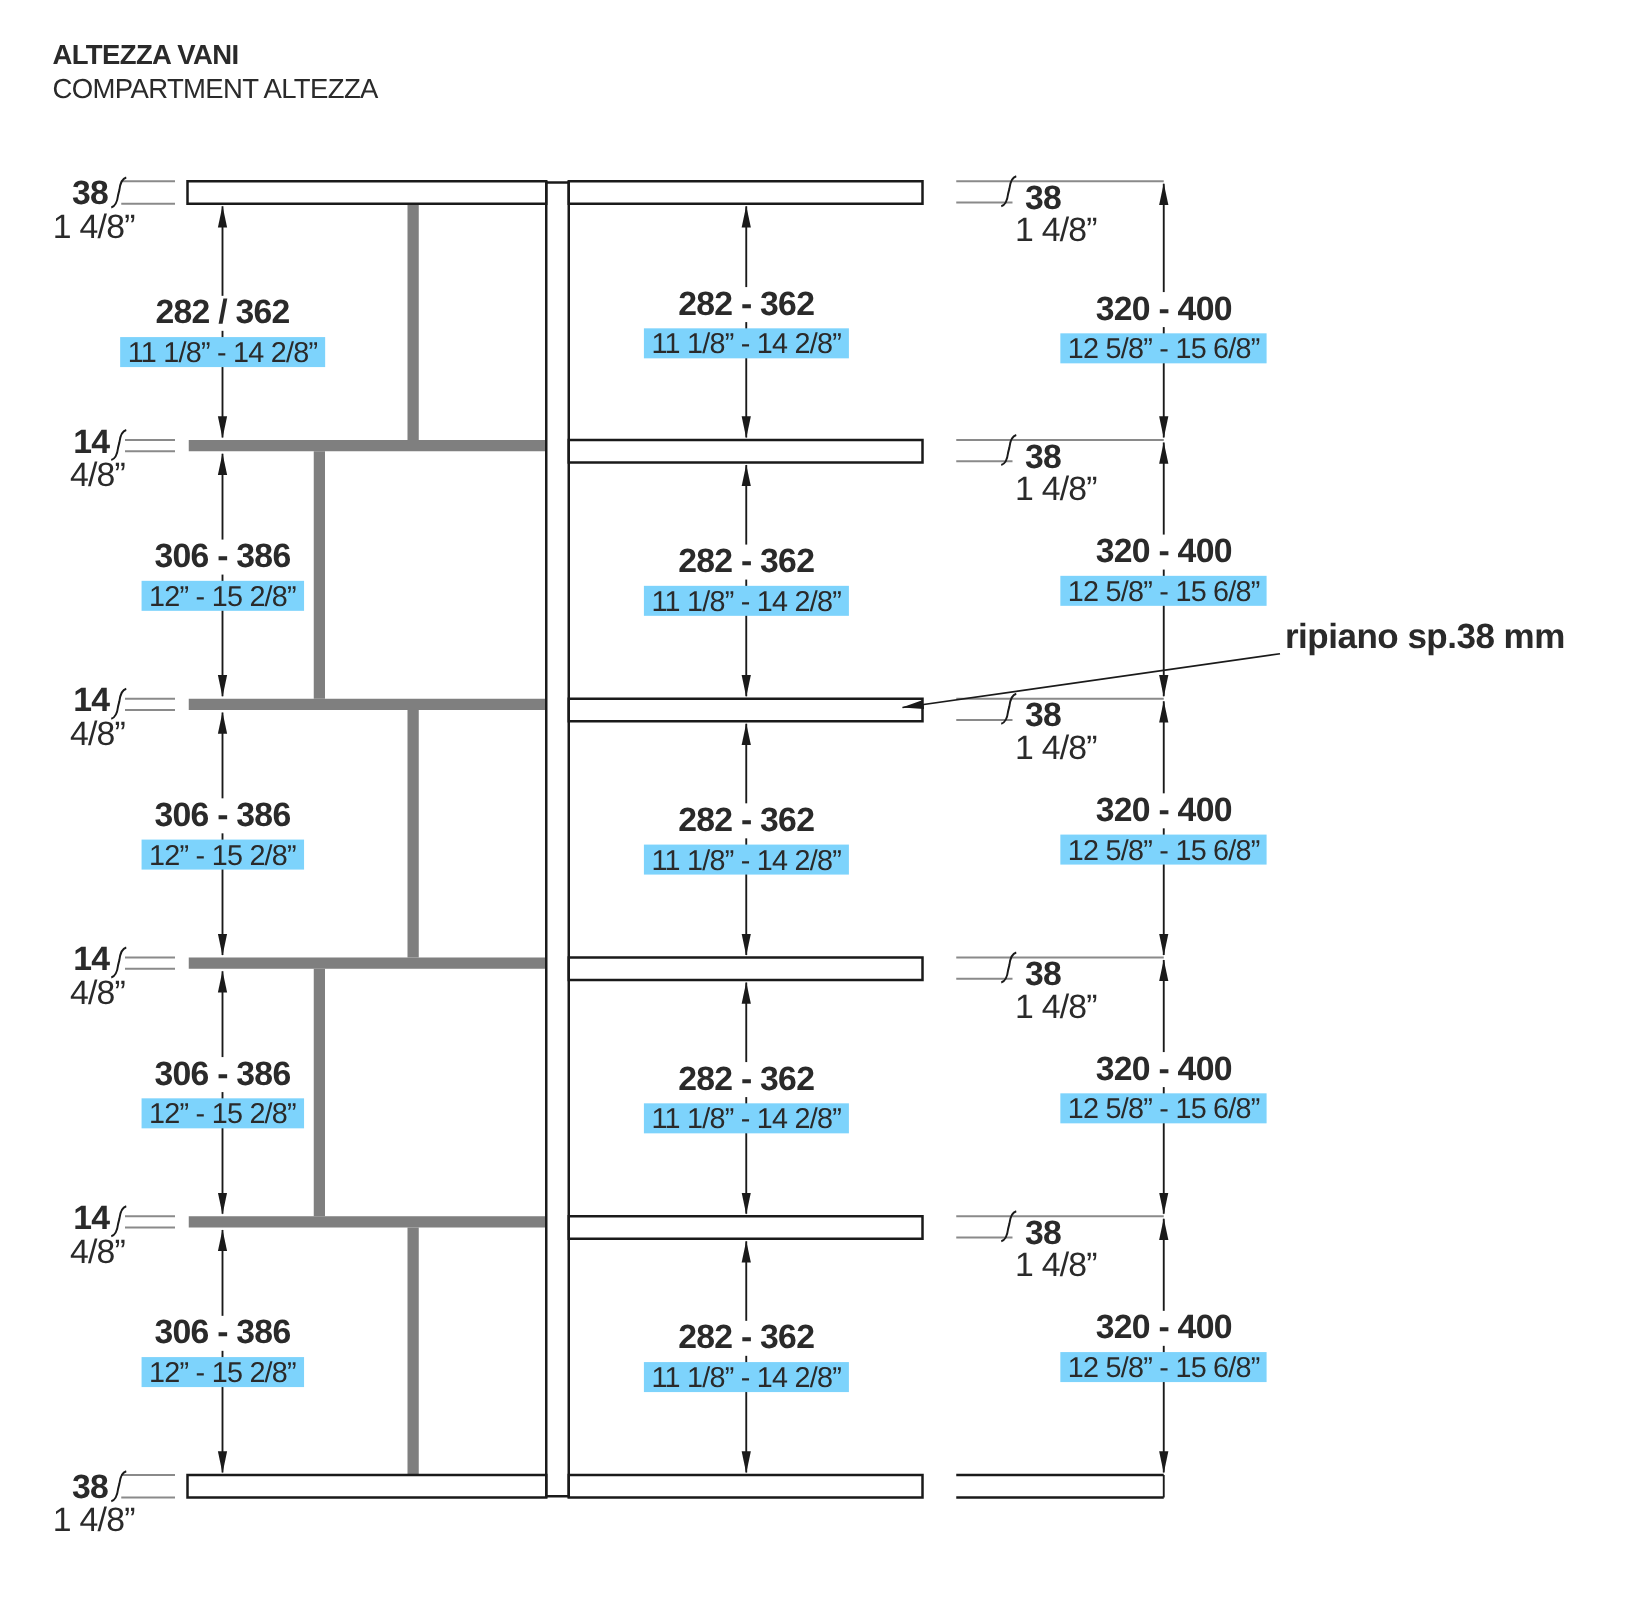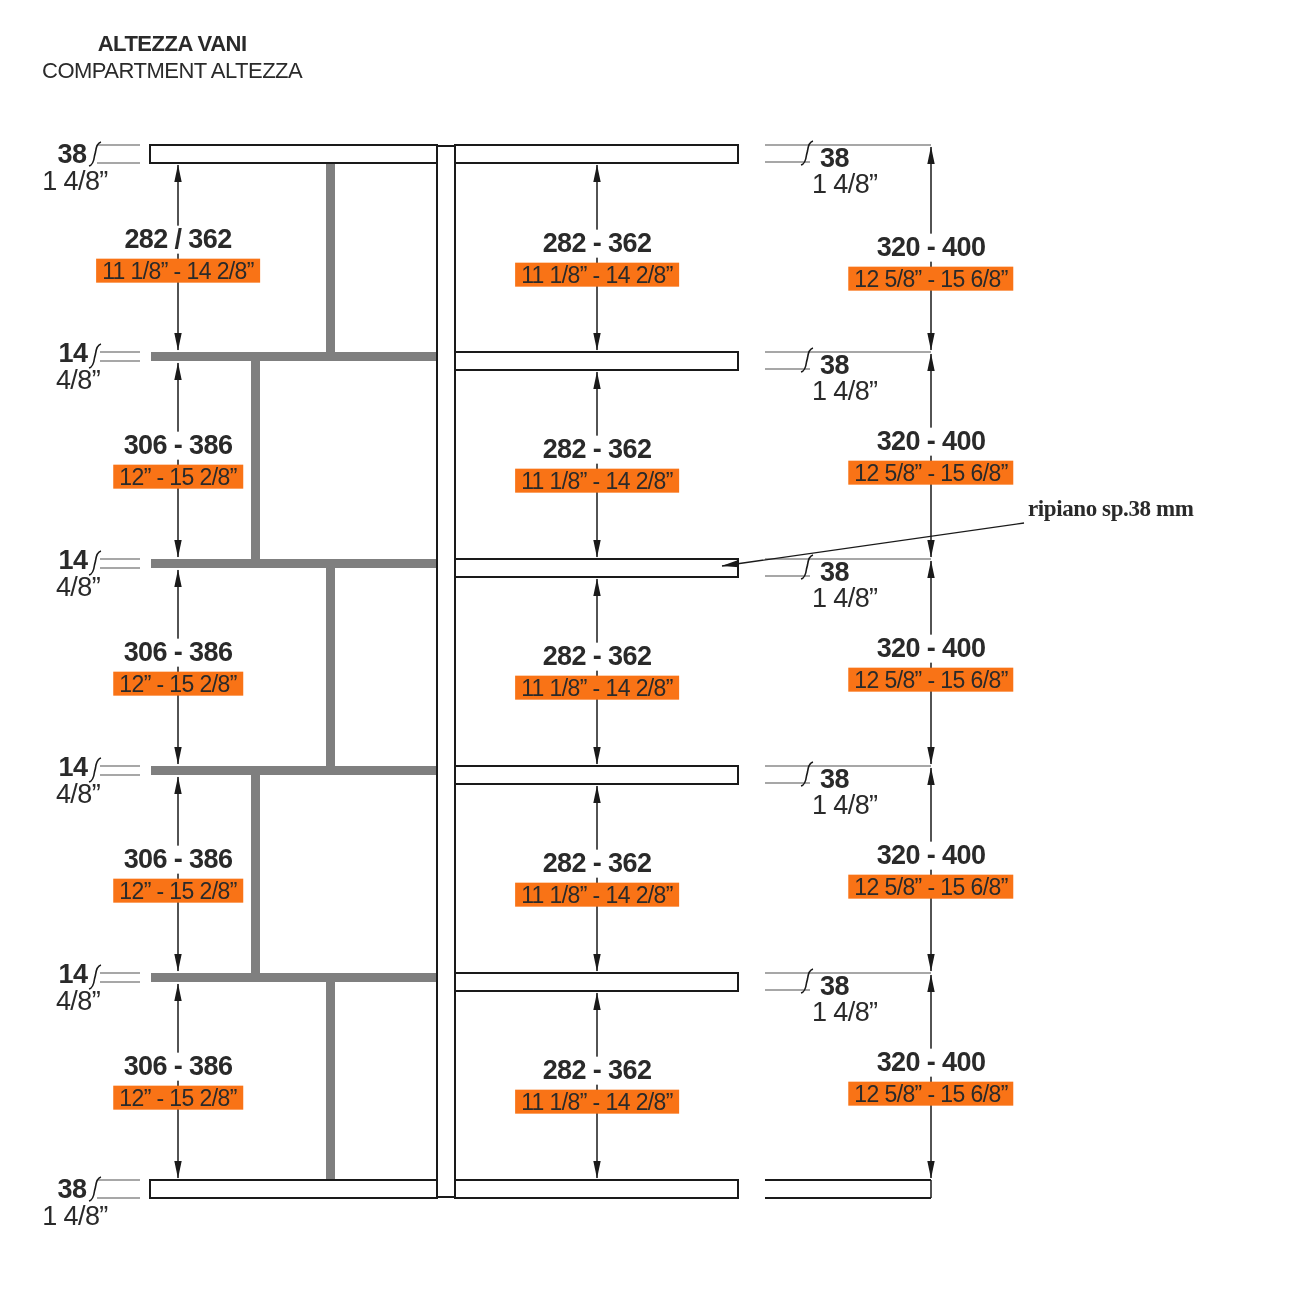--- a/index.html
+++ b/index.html
@@ -1,35 +1,35 @@
 <!DOCTYPE html>
 <html><head>
 <meta charset="utf-8">
 <style>
   html,body{margin:0;padding:0;background:#ffffff;}
   .canvas{position:relative;width:1309px;height:1296px;background:#fff;overflow:hidden;
           font-family:"Liberation Sans",sans-serif;color:#2a2a2a;}
   .layer{position:absolute;left:0;top:0;z-index:1;}
   .title{position:absolute;left:42px;top:30px;z-index:2;}
-  .title .t1{font-size:22px;font-weight:bold;letter-spacing:-0.5px;line-height:27px;text-align:center;}
+  .title .t1{font-size:22px;font-weight:bold;letter-spacing:-0.5px;line-height:27px;}
   .title .t2{font-size:22px;font-weight:normal;letter-spacing:-0.5px;line-height:27px;}
   .dim-label{position:absolute;transform:translate(-50%,-50%);display:flex;flex-direction:column;
              align-items:center;gap:5px;z-index:2;}
   .dim-label .mm{font-size:27px;font-weight:bold;letter-spacing:-0.6px;background:#fff;
                  padding:0 7px;line-height:1.02;white-space:nowrap;}
-  .dim-label .inch{font-size:23px;letter-spacing:-0.6px;background:#f97316;padding:0 6px;
+  .dim-label .inch{font-size:23px;letter-spacing:-0.6px;background:#7dd3fc;padding:0 6px;
                    line-height:1.05;white-space:nowrap;}
   .mk-mm{position:absolute;font-size:27px;font-weight:bold;letter-spacing:-0.6px;line-height:27px;
          white-space:nowrap;z-index:2;}
   .mk-inch{position:absolute;font-size:27px;letter-spacing:-0.6px;line-height:25px;
            white-space:nowrap;z-index:2;}
   .ctr{width:60px;text-align:center;}
   .ctr-w{width:80px;text-align:center;}
   .annotation{position:absolute;left:1028px;top:494px;z-index:2;}
-  .annotation .a1{font-size:23px;font-weight:bold;letter-spacing:-0.4px;line-height:30px;font-family:Liberation Serif, serif;}
+  .annotation .a1{font-size:28px;font-weight:bold;letter-spacing:-0.4px;line-height:30px;}
   .annotation .a2{font-size:23px;font-weight:normal;letter-spacing:-0.4px;line-height:30px;}
 </style>
 </head>
 <body>
 
 <div class="canvas">
 
   <svg class="layer" width="1309" height="1296" viewBox="0 0 1309 1296">
     <defs>
       <marker id="ah" viewBox="0 0 18 9" refX="17" refY="4.5" markerWidth="18" markerHeight="9" orient="auto-start-reverse" markerUnits="userSpaceOnUse">
@@ -174,21 +174,21 @@
   <div class="mk-inch" style="left:812px;top:172px;">1 4/8”</div>
   <div class="mk-mm" style="left:820px;top:352px;">38</div>
   <div class="mk-inch" style="left:812px;top:379px;">1 4/8”</div>
   <div class="mk-mm" style="left:820px;top:559px;">38</div>
   <div class="mk-inch" style="left:812px;top:586px;">1 4/8”</div>
   <div class="mk-mm" style="left:820px;top:766px;">38</div>
   <div class="mk-inch" style="left:812px;top:793px;">1 4/8”</div>
   <div class="mk-mm" style="left:820px;top:973px;">38</div>
   <div class="mk-inch" style="left:812px;top:1000px;">1 4/8”</div>
 
-  <div class="dim-label" style="left:178px;top:254px;">
+  <div class="dim-label" style="left:178px;top:265px;">
     <div class="mm">282 / 362</div>
     <div class="inch">11 1/8” - 14 2/8”</div>
   </div>
   <div class="dim-label" style="left:178px;top:460px;">
     <div class="mm">306 - 386</div>
     <div class="inch">12” - 15 2/8”</div>
   </div>
   <div class="dim-label" style="left:178px;top:667px;">
     <div class="mm">306 - 386</div>
     <div class="inch">12” - 15 2/8”</div>

